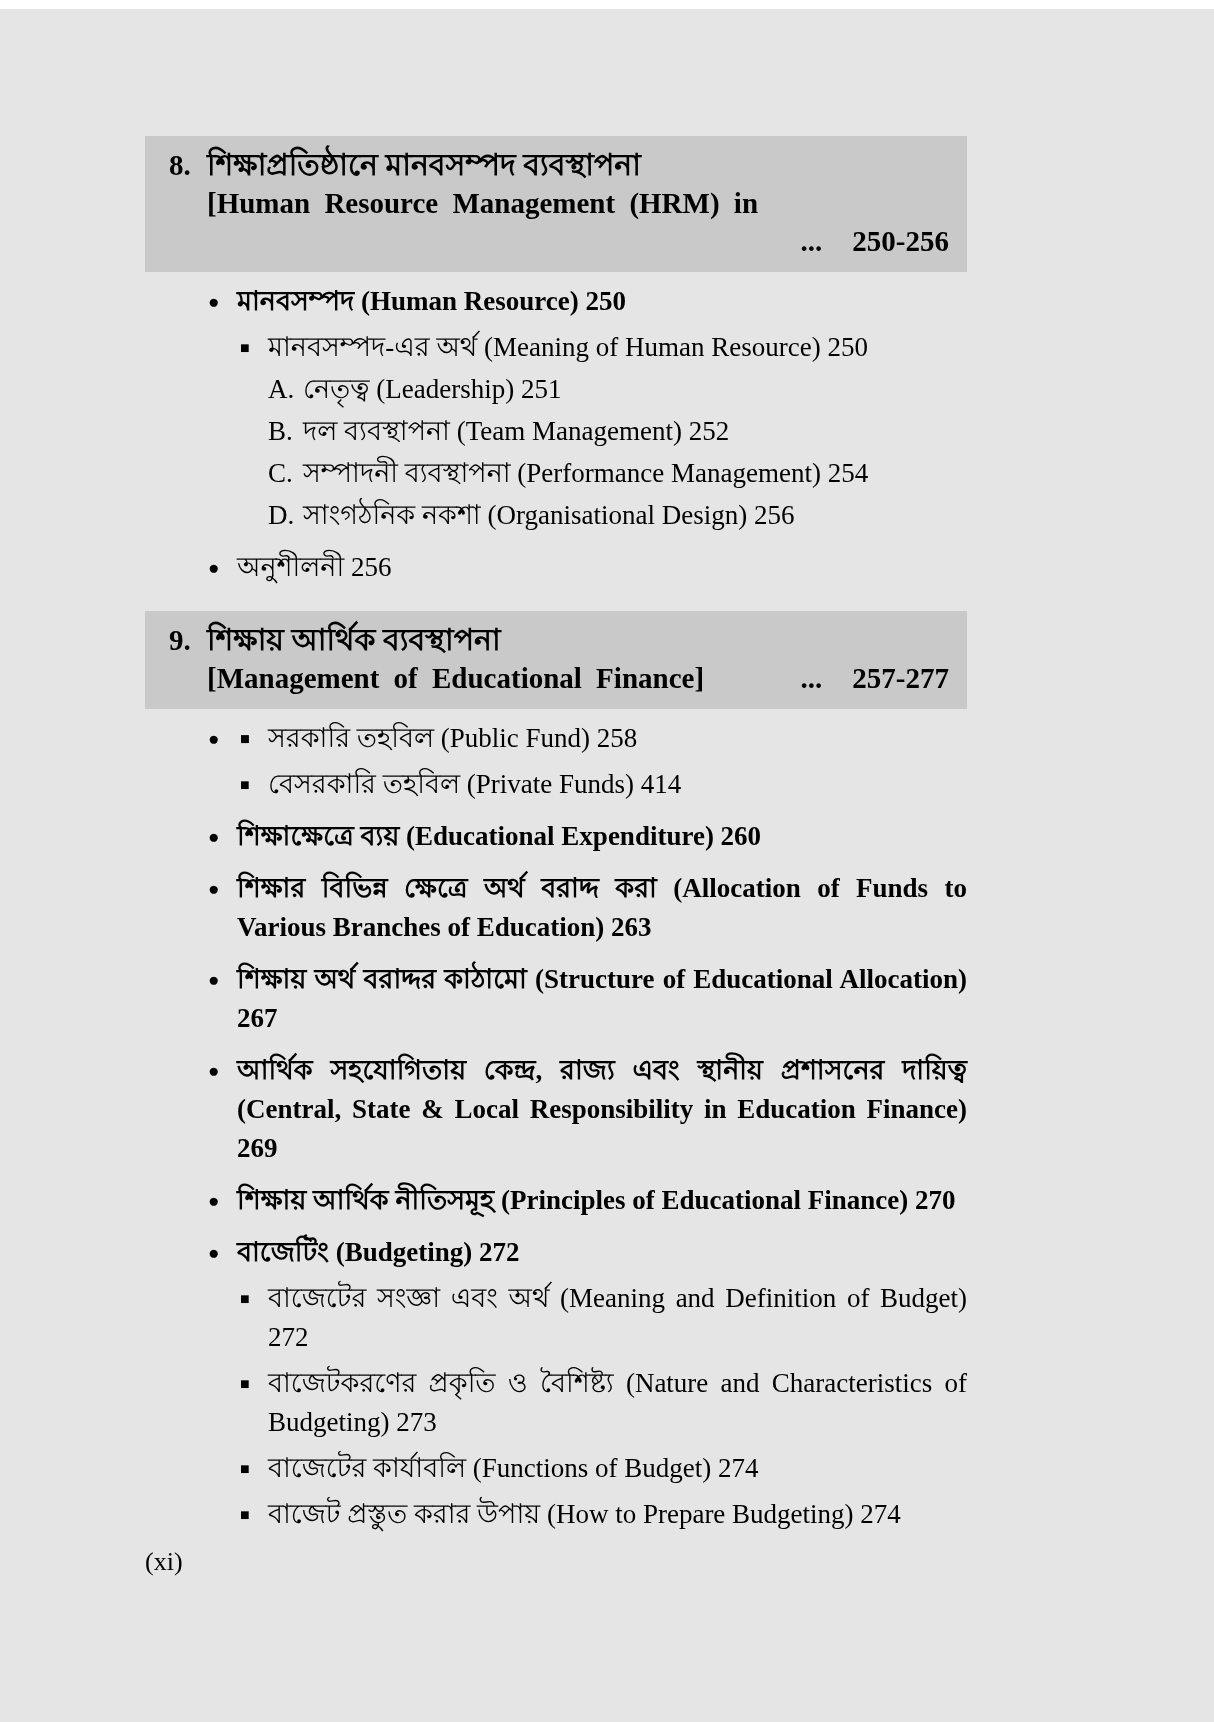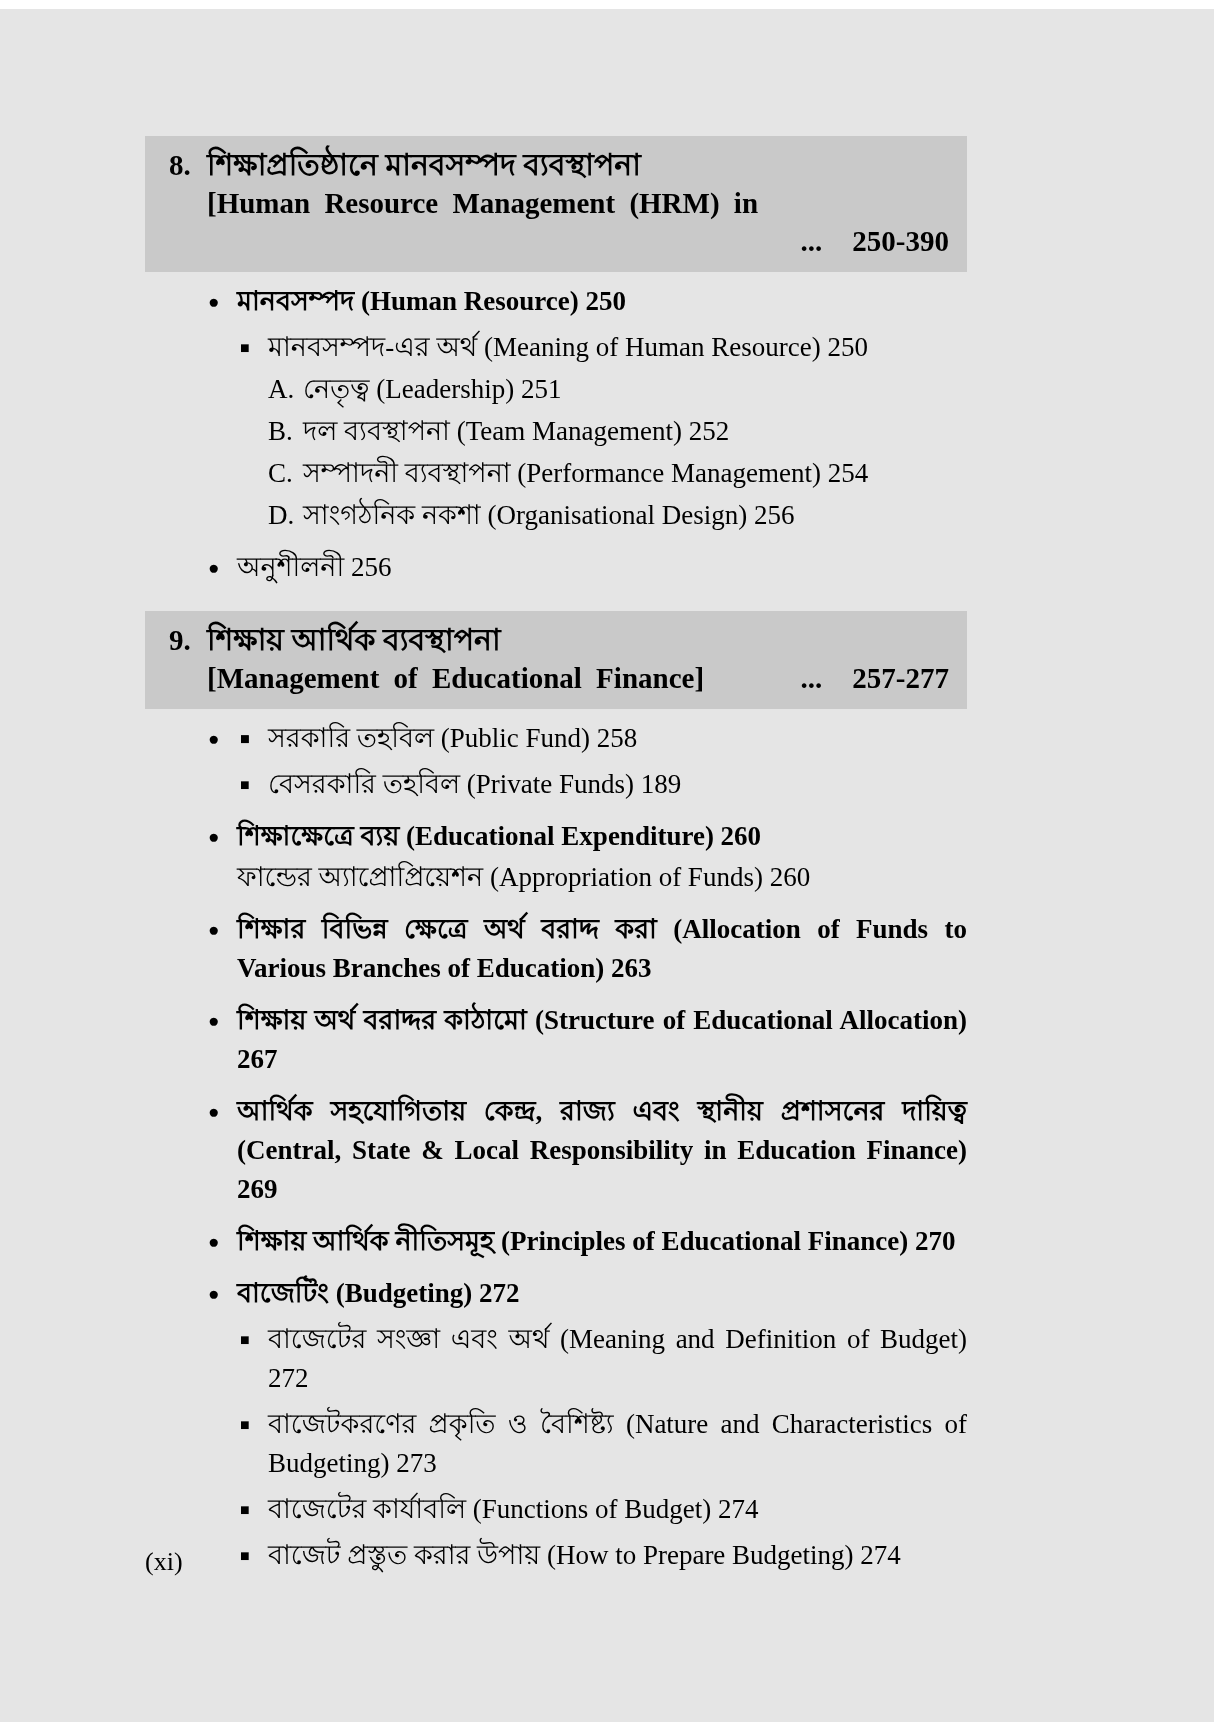--- a/index.html
+++ b/index.html
@@ -70,21 +70,21 @@
 <body>
 
 <div class="page">
   <div class="content" id="toc">
       <section class="chapter">
         <div class="chapter-header" style="background: rgb(201, 201, 201);">
           <div class="header-line first"><span class="chapter-number">8.</span><span class="header-text bn">শিক্ষাপ্রতিষ্ঠানে মানবসম্পদ ব্যবস্থাপনা</span></div>
           <div class="header-line"><span class="header-text en">[Human Resource Management (HRM) in</span></div>
           <div class="header-line with-pages">
             <span class="header-dots">...</span>
-            <span class="header-pages">250-390</span>
+            <span class="header-pages">250-256</span>
           </div>
         </div>
         <div class="item-list">
           <div class="item level-1 m-bullet bold"><span class="marker">●</span><span class="item-text">মানবসম্পদ (Human Resource) 250</span></div>
           <div class="item level-2 m-square"><span class="marker">■</span><span class="item-text">মানবসম্পদ-এর অর্থ (Meaning of Human Resource) 250</span></div>
           <div class="item level-3 m-letter"><span class="marker">A.</span><span class="item-text">নেতৃত্ব (Leadership) 251</span></div>
           <div class="item level-3 m-letter"><span class="marker">B.</span><span class="item-text">দল ব্যবস্থাপনা (Team Management) 252</span></div>
           <div class="item level-3 m-letter"><span class="marker">C.</span><span class="item-text">সম্পাদনী ব্যবস্থাপনা (Performance Management) 254</span></div>
           <div class="item level-3 m-letter"><span class="marker">D.</span><span class="item-text">সাংগঠনিক নকশা (Organisational Design) 256</span></div>
           <div class="item level-1 m-bullet"><span class="marker">●</span><span class="item-text">অনুশীলনী 256</span></div>
@@ -96,23 +96,22 @@
           <div class="header-line with-pages">
             <span class="header-text en">[Management of Educational Finance]</span>
             <span class="header-dots">...</span>
             <span class="header-pages">257-277</span>
           </div>
         </div>
         <div class="item-list">
           <div class="item level-1 m-bullet bold"><span class="marker">●</span></div>
           <div class="item level-2 m-square"><span class="marker">■</span></div>
           <div class="item level-2 m-square"><span class="marker">■</span><span class="item-text">সরকারি তহবিল (Public Fund) 258</span></div>
-          <div class="item level-2 m-square"><span class="marker">■</span><span class="item-text">বেসরকারি তহবিল (Private Funds) 189</span></div>
+          <div class="item level-2 m-square"><span class="marker">■</span><span class="item-text">বেসরকারি তহবিল (Private Funds) 414</span></div>
           <div class="item level-1 m-bullet bold"><span class="marker">●</span><span class="item-text">শিক্ষাক্ষেত্রে ব্যয় (Educational Expenditure) 260</span></div>
-          <div class="item level-1 m-none"><span class="item-text">ফান্ডের অ্যাপ্রোপ্রিয়েশন (Appropriation of Funds) 260</span></div>
           <div class="item level-1 m-bullet bold"><span class="marker">●</span><span class="item-text">শিক্ষার বিভিন্ন ক্ষেত্রে অর্থ বরাদ্দ করা (Allocation of Funds to Various Branches of Education) 263</span></div>
           <div class="item level-1 m-bullet bold"><span class="marker">●</span><span class="item-text">শিক্ষায় অর্থ বরাদ্দর কাঠামো (Structure of Educational Allocation) 267</span></div>
           <div class="item level-1 m-bullet bold"><span class="marker">●</span><span class="item-text">আর্থিক সহযোগিতায় কেন্দ্র, রাজ্য এবং স্থানীয় প্রশাসনের দায়িত্ব (Central, State &amp; Local Responsibility in Education Finance) 269</span></div>
           <div class="item level-1 m-bullet bold"><span class="marker">●</span><span class="item-text">শিক্ষায় আর্থিক নীতিসমূহ (Principles of Educational Finance) 270</span></div>
           <div class="item level-1 m-bullet bold"><span class="marker">●</span><span class="item-text">বাজেটিং (Budgeting) 272</span></div>
           <div class="item level-2 m-square"><span class="marker">■</span><span class="item-text">বাজেটের সংজ্ঞা এবং অর্থ (Meaning and Definition of Budget) 272</span></div>
           <div class="item level-2 m-square"><span class="marker">■</span><span class="item-text">বাজেটকরণের প্রকৃতি ও বৈশিষ্ট্য (Nature and Characteristics of Budgeting) 273</span></div>
           <div class="item level-2 m-square"><span class="marker">■</span><span class="item-text">বাজেটের কার্যাবলি (Functions of Budget) 274</span></div>
           <div class="item level-2 m-square"><span class="marker">■</span><span class="item-text">বাজেট প্রস্তুত করার উপায় (How to Prepare Budgeting) 274</span></div>
         </div>

